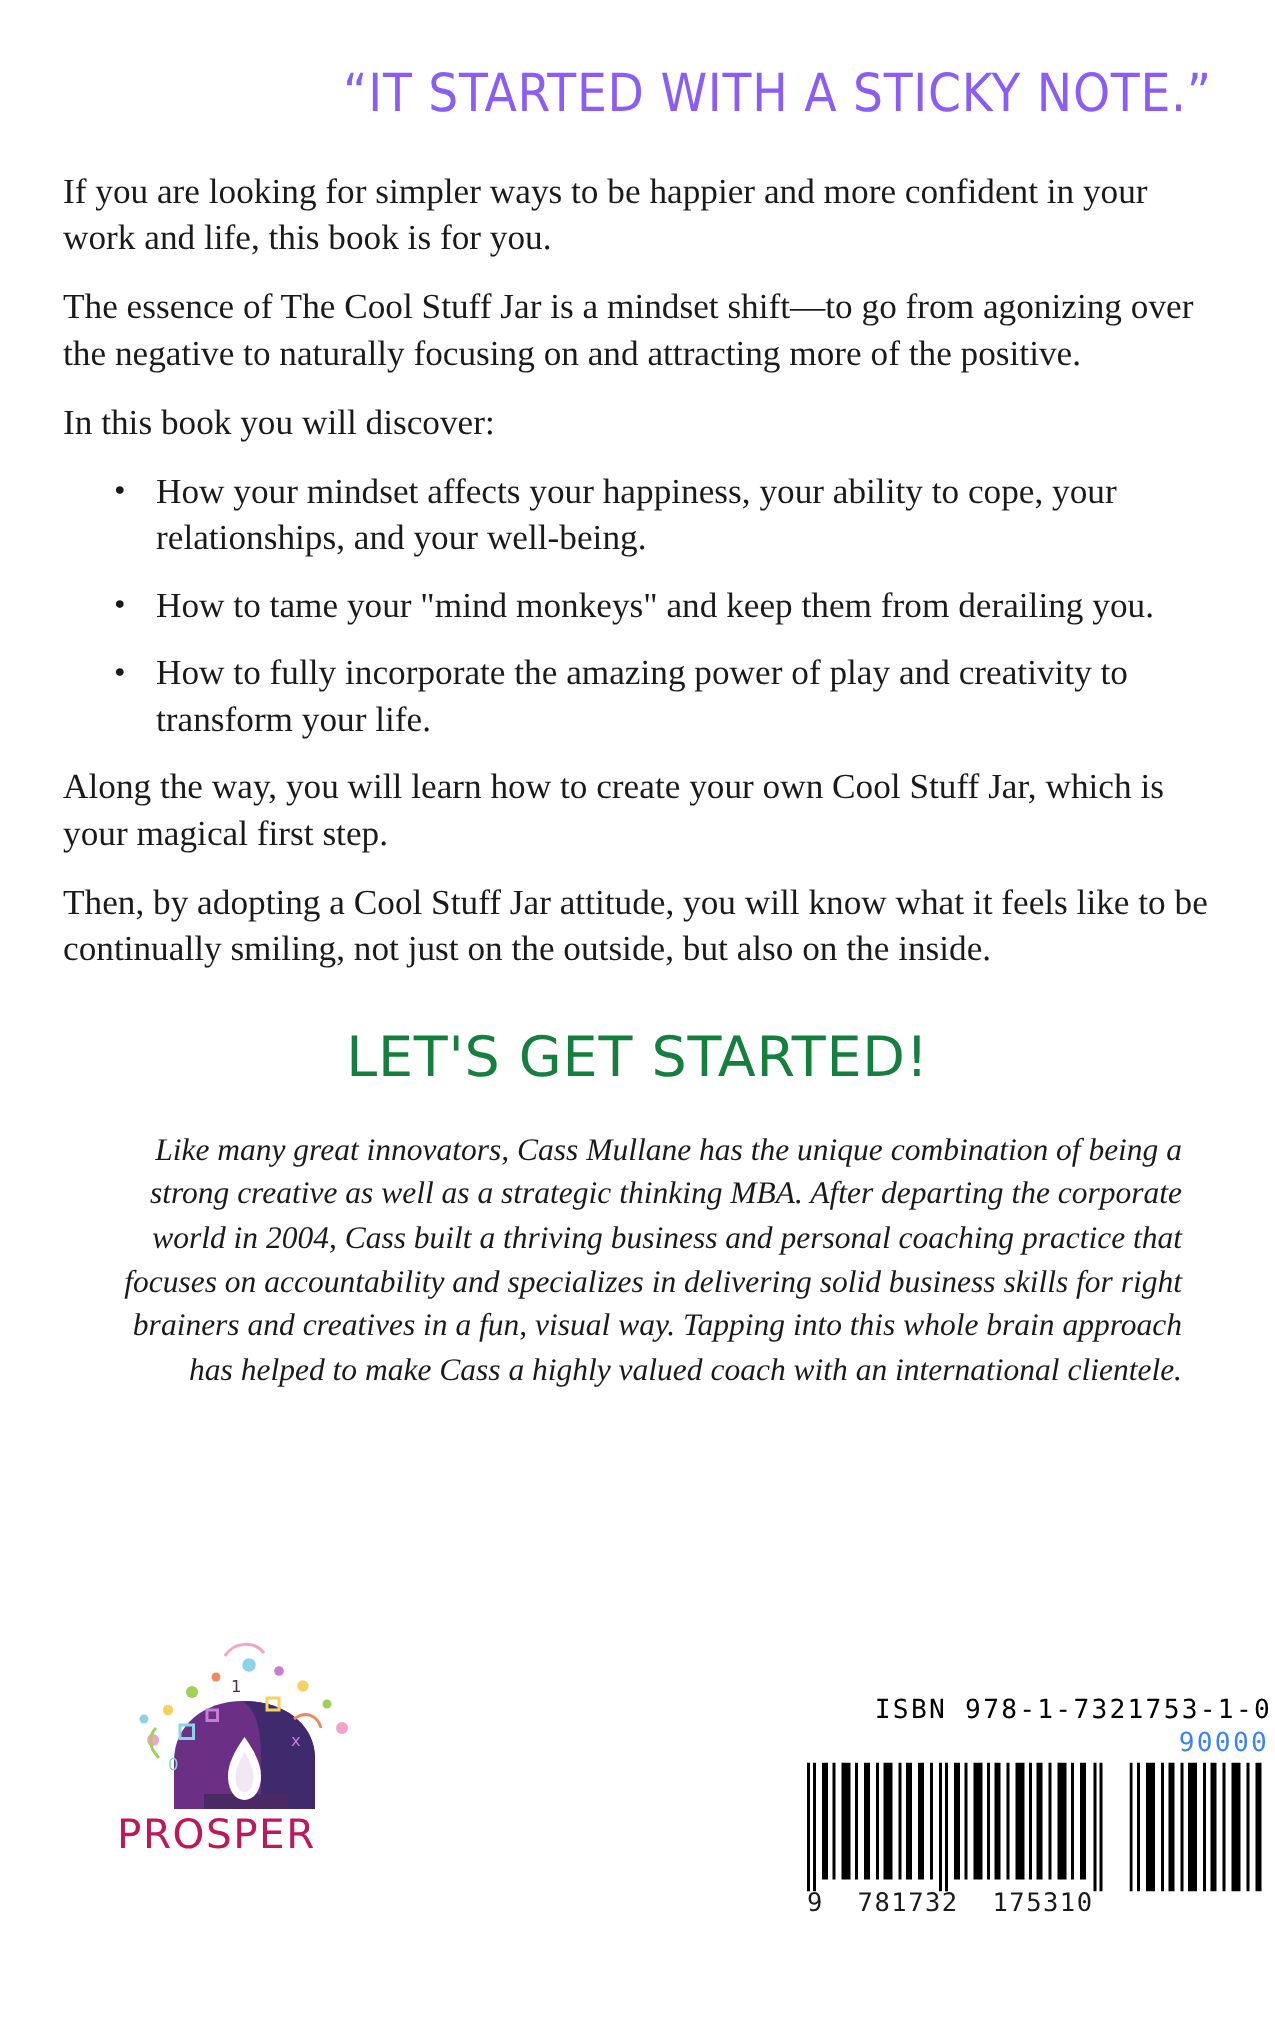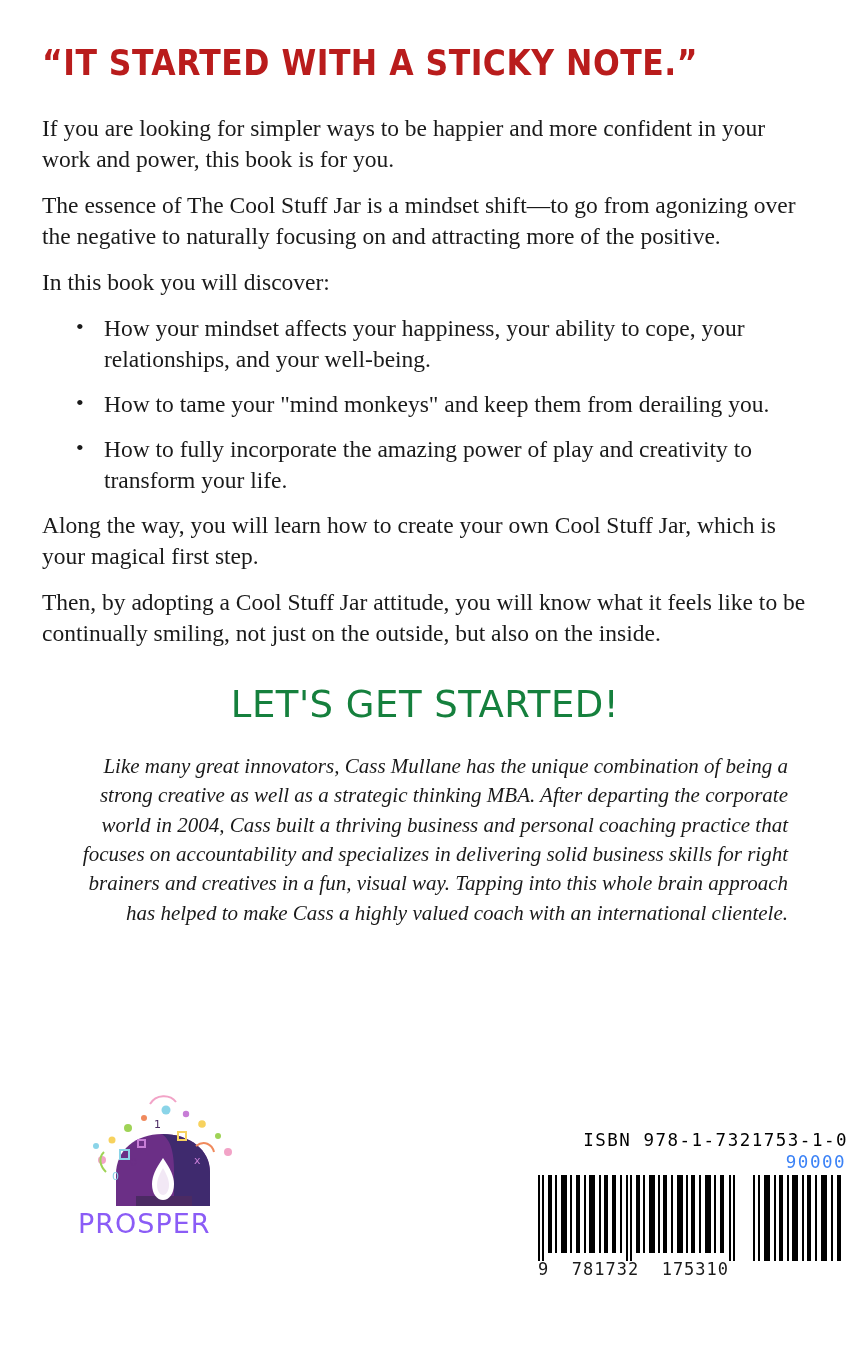--- a/index.html
+++ b/index.html
@@ -25,23 +25,23 @@
   .content {
     position: absolute;
     left: 42px;
     top: 44px;
     width: 766px;
   }
   .headline {
     font-family: "DejaVu Sans", sans-serif;
     font-size: 35px;
     letter-spacing: 0.5px;
-    color: #b91c1c;
-    text-align: left;
-    font-weight: 700;
+    color: #8b5cf6;
+    text-align: right;
+    font-weight: 400;
     margin: 0 0 30px 0;
     line-height: 1.1;
     font-stretch: condensed;
   }
   .para {
     font-size: 23.5px;
     line-height: 1.32;
     margin: 0 0 15px 0;
     text-align: left;
   }
@@ -96,21 +96,21 @@
   }
   .logo-art {
     position: relative;
     width: 190px;
     height: 118px;
   }
   .logo-word1 {
     font-family: "DejaVu Sans", sans-serif;
     font-size: 27px;
     letter-spacing: 1px;
-    color: #8b5cf6;
+    color: #be185d;
     margin-top: 2px;
   }
   .logo-word2 {
     font-family: "DejaVu Sans", sans-serif;
     font-size: 30px;
     color: #9c2a62;
     letter-spacing: 0px;
     margin-top: -2px;
   }
   .logo-word2 sup {
@@ -171,21 +171,21 @@
 </style>
 </head>
 <body>
 
 <div class="page">
 
   <div class="content">
 
     <h1 class="headline">“IT STARTED WITH A STICKY NOTE.”</h1>
 
-    <p class="para">If you are looking for simpler ways to be happier and more confident in your work and power, this book is for you.</p>
+    <p class="para">If you are looking for simpler ways to be happier and more confident in your work and life, this book is for you.</p>
     <p class="para">The essence of The Cool Stuff Jar is a mindset shift—to go from agonizing over the negative to naturally focusing on and attracting more of the positive.</p>
     <p class="para">In this book you will discover:</p>
 
     <ul class="bullets">
       <li>
         <span class="dot">•</span>
         <span>How your mindset affects your happiness, your ability to cope, your relationships, and your well-being.</span>
       </li>
       <li>
         <span class="dot">•</span>

